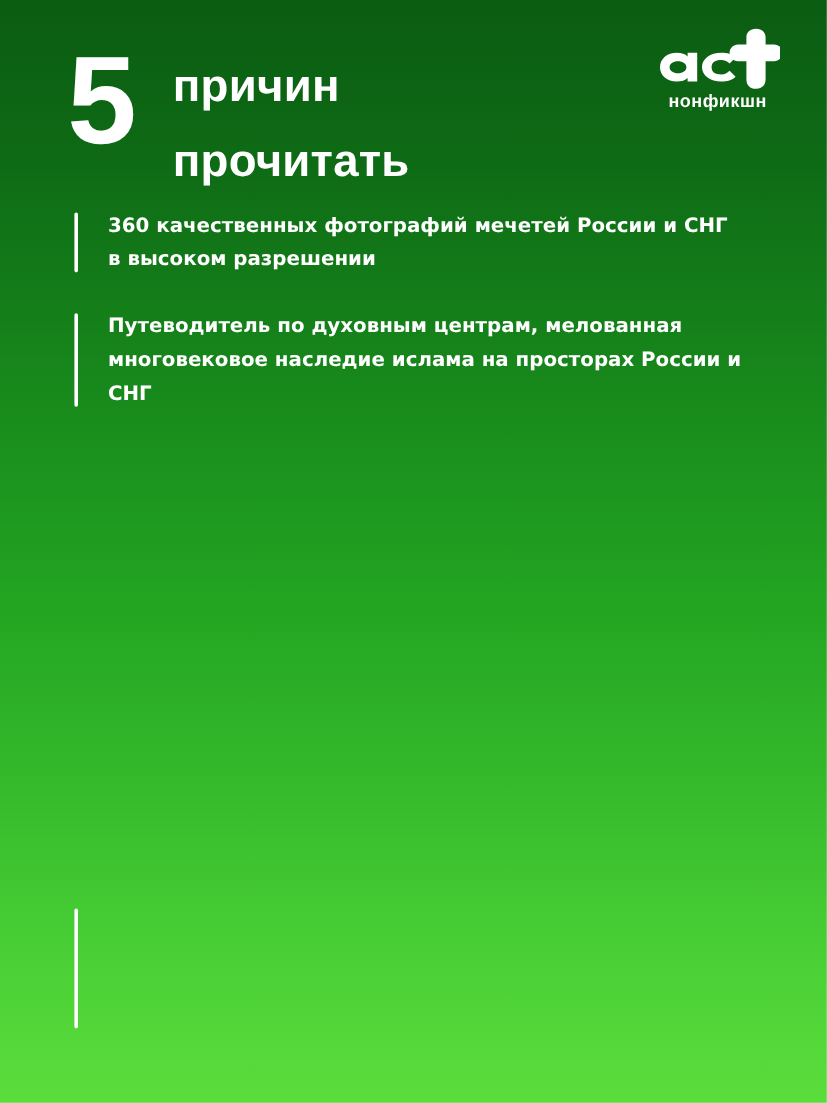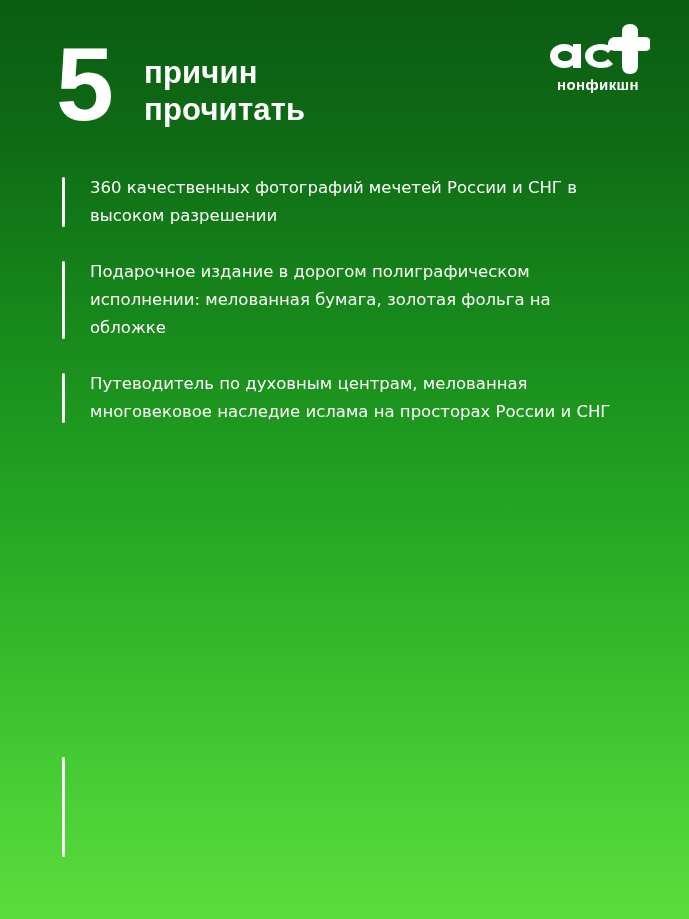--- a/index.html
+++ b/index.html
@@ -44,27 +44,28 @@
     font-weight: bold;
     color: #ffffff;
     letter-spacing: -3px;
     font-family: "Liberation Sans", sans-serif;
   }
   .header-text {
     position: absolute;
     left: 88px;
     top: 16px;
     color: #ffffff;
-    font-size: 31px;
+    font-size: 38px;
     line-height: 37px;
     font-weight: bold;
     letter-spacing: 0.2px;
   }
   .header-text .line2 {
     display: block;
+    margin-top: 26px;
   }
   
   .logo {
     position: absolute;
     right: 36px;
     top: 22px;
     width: 110px;
     height: 90px;
     color: #ffffff;
     text-align: center;
@@ -99,21 +100,21 @@
     bottom: 3px;
     width: 3px;
     background: #ffffff;
     border-radius: 2px;
   }
   .reason .text {
     color: #ffffff;
     font-size: 16.5px;
     line-height: 28px;
     font-family: "DejaVu Sans", sans-serif;
-    font-weight: 400;
+    font-weight: 700;
   }
   
   .tail-bar {
     position: absolute;
     left: 62px;
     top: 757px;
     width: 3px;
     height: 100px;
     background: #ffffff;
     border-radius: 2px;
@@ -146,23 +147,19 @@
     <div class="logo-sub">нонфикшн</div>
   </div>
 
   <div class="reasons">
     <div class="reason">
       <span class="bar"></span>
       <div class="text">360 качественных фотографий мечетей России и  СНГ в высоком разрешении</div>
     </div>
     <div class="reason">
       <span class="bar"></span>
-      <div class="text">Подарочное издание в дорогом полиграфическом исполнении: мелованная бумага, золотая фольга на обложке</div>
-    </div>
-    <div class="reason">
-      <span class="bar"></span>
       <div class="text">Путеводитель по духовным центрам, мелованная многовековое наследие ислама на просторах России и СНГ</div>
     </div>
   </div>
 
   <div class="tail-bar"></div>
 
 </div>
 
 </body></html>

